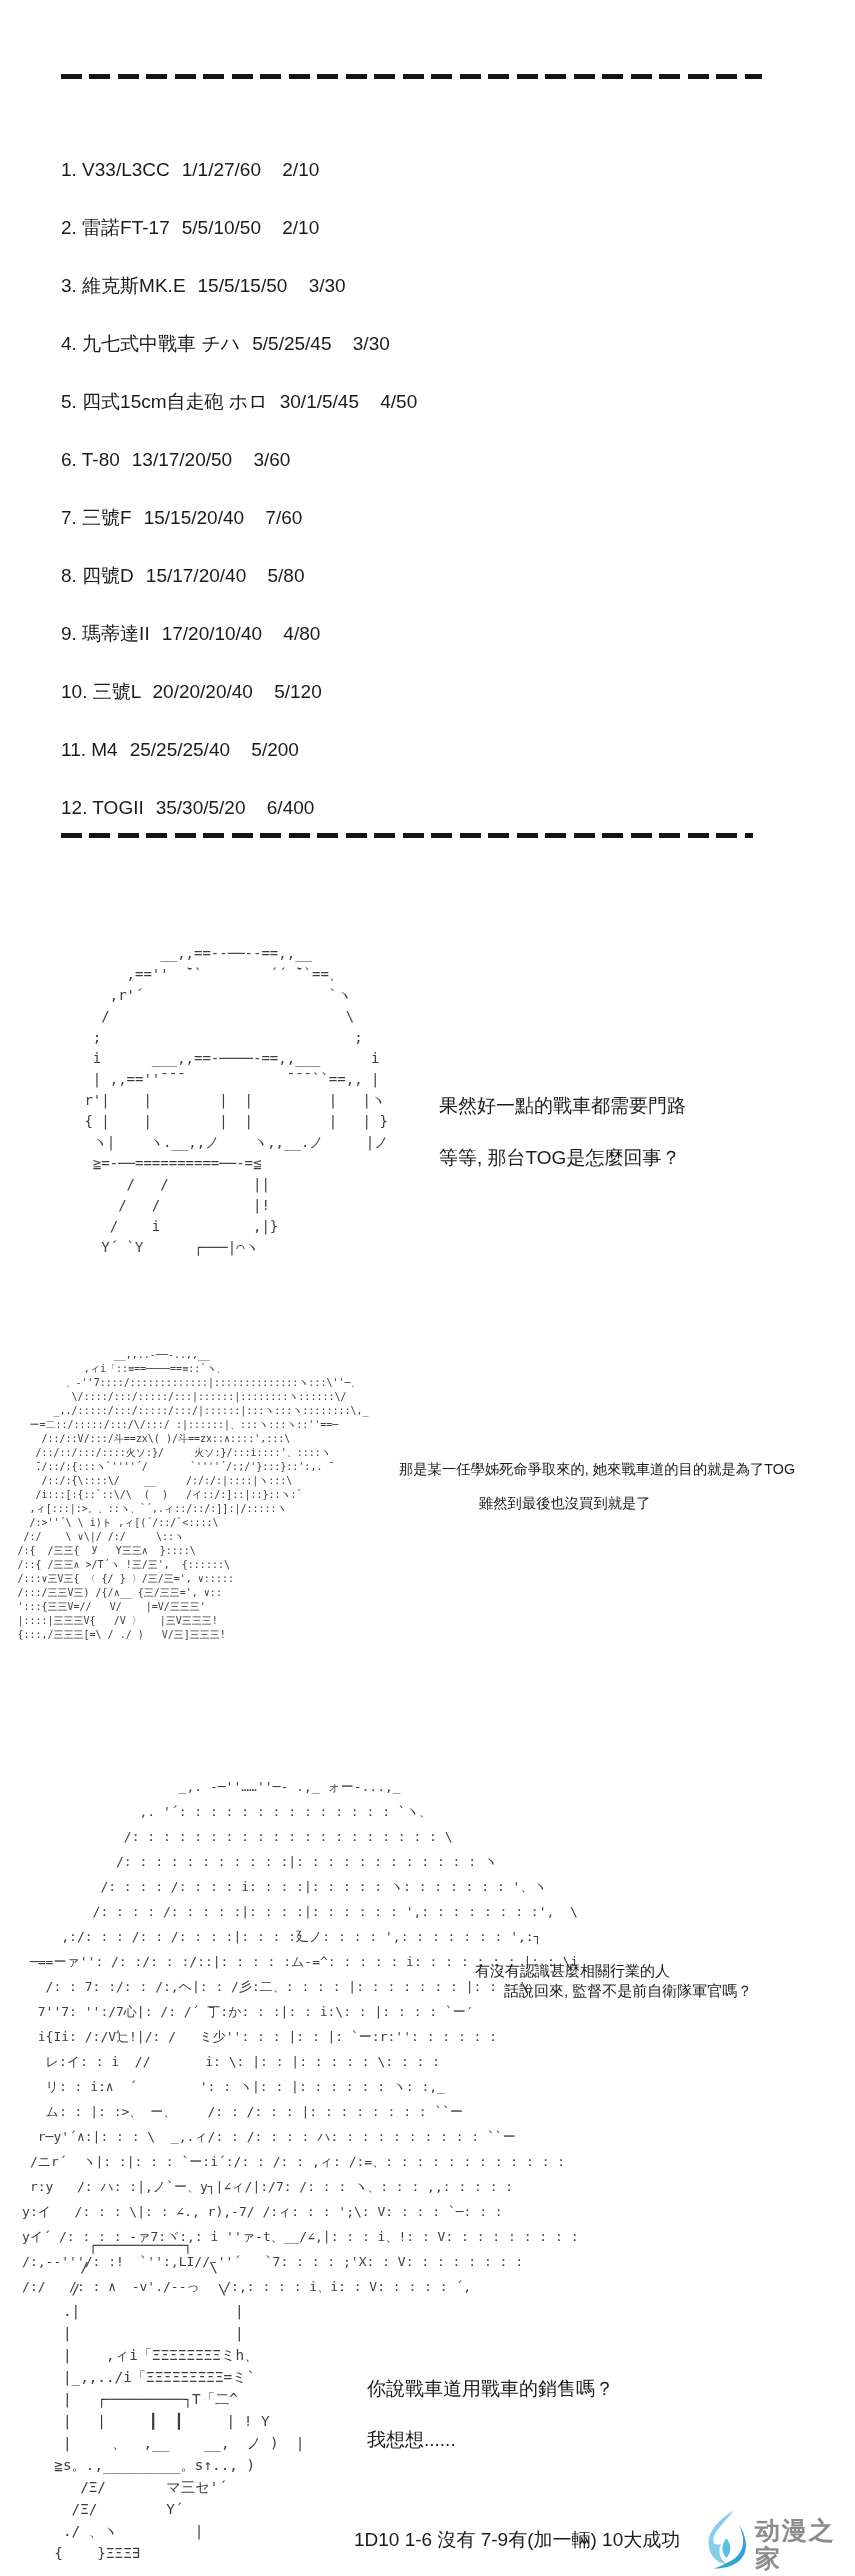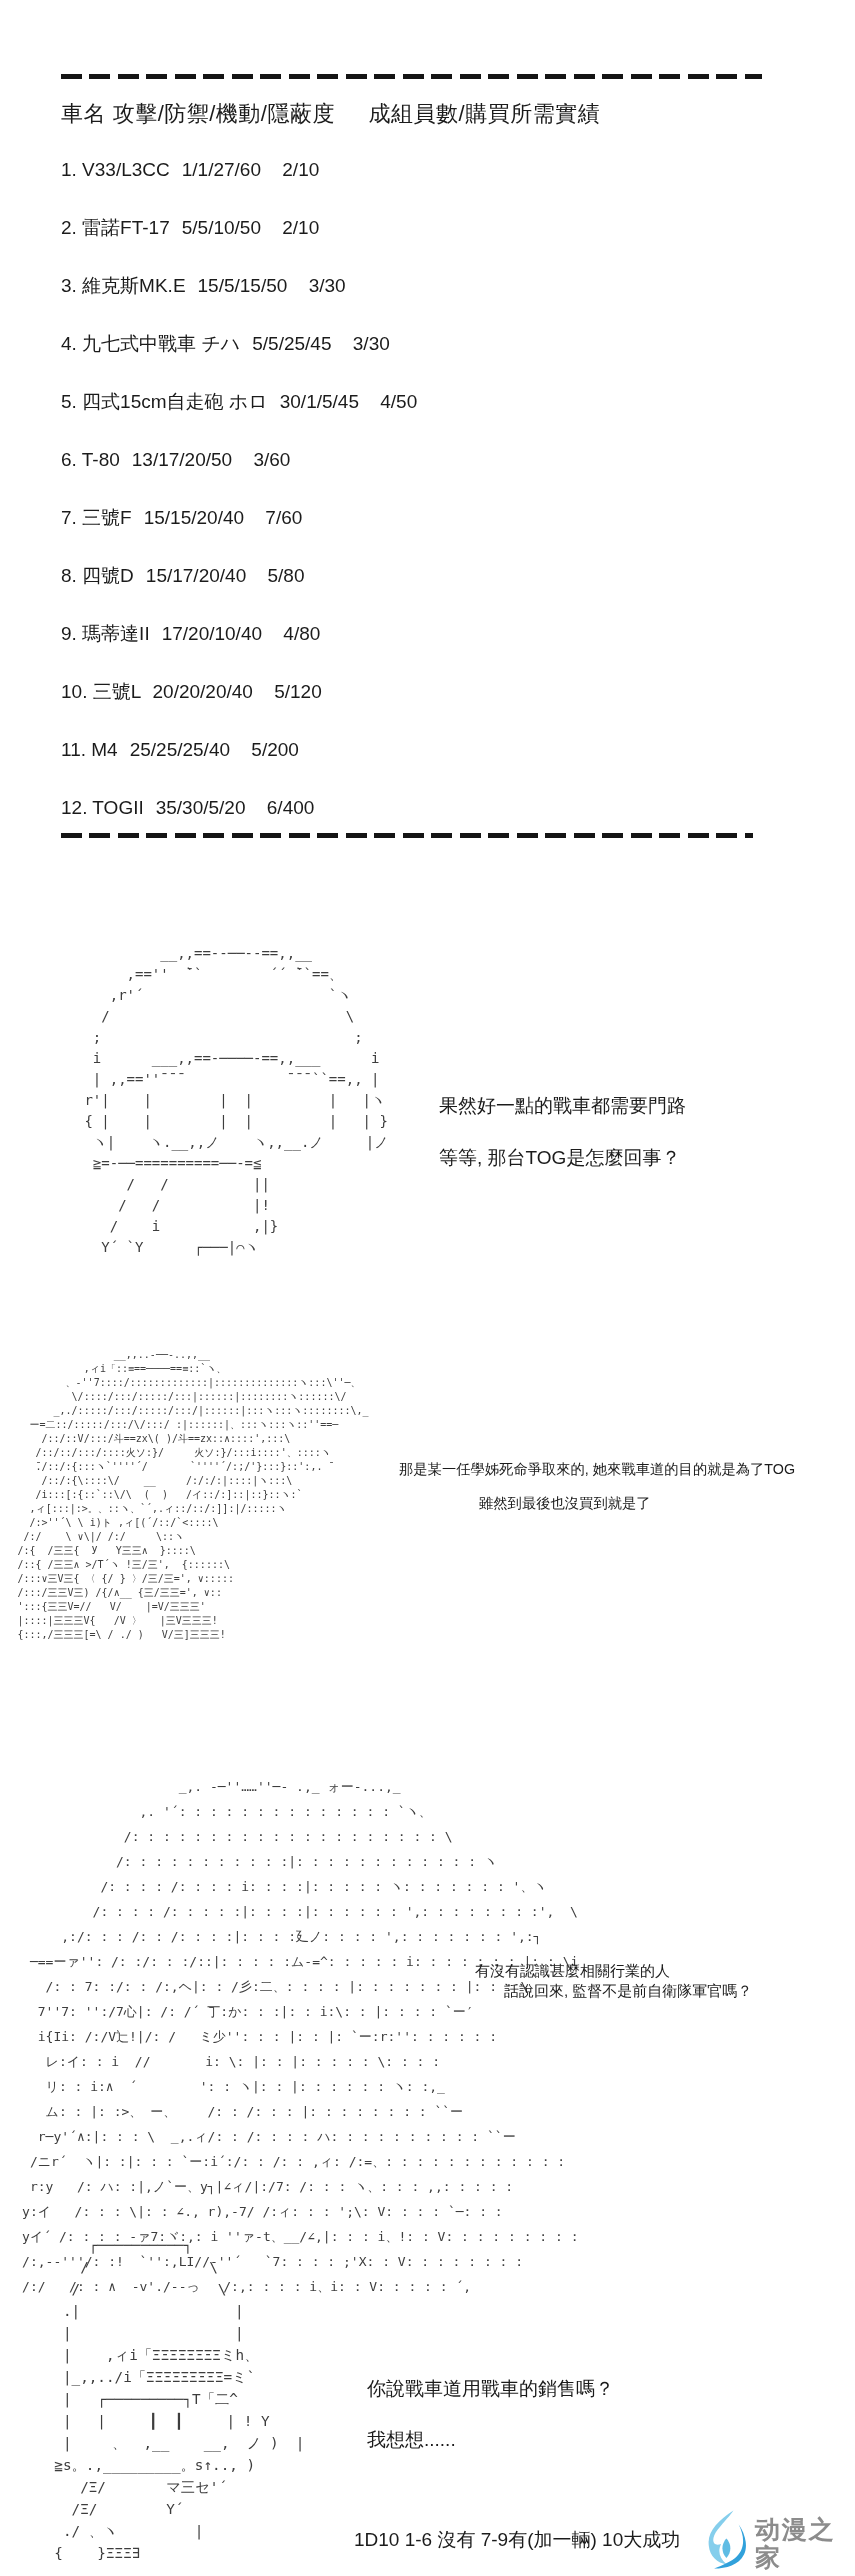--- a/index.html
+++ b/index.html
@@ -56,39 +56,34 @@
   #speech-4b{left:367px;top:2427px;}
   #dice-note{left:354px;top:2527px;font-size:19px;white-space:nowrap;text-align:right;}
   .watermark{
     left:700px;top:2506px;
     display:flex;align-items:flex-start;
     z-index:5;
   }
   .wm-text{margin-left:5.7px;}
   .wm-name{
     font-size:25px;font-weight:bold;color:#8c8c8c;
-    line-height:28.5px;letter-spacing:1.9px;margin-top:9.5px;font-family:Liberation Serif, serif;
+    line-height:28.5px;letter-spacing:1.9px;margin-top:9.5px;
   }
   .wm-url{
     font-size:12.4px;font-style:italic;color:#9a9a9a;
     letter-spacing:1px;margin-top:2.9px;
   }
 </style>
 </head>
 <body>
 
 <div class="page">
 
   <div class="abs divider" style="left:61px;top:74px;width:701px;"></div>
 
-  <div class="abs stats-header">
-    <span>車名</span>
-    <span>攻擊/防禦/機動/隱蔽度</span>
-    <span class="crew-gap">成組員數/購買所需實績</span>
-  </div>
 
   <div class="abs stats-rows">
     <div class="stats-row">
       <span>1. V33/L3CC</span>
       <span class="stats">1/1/27/60</span>
       <span class="crew">2/10</span>
     </div>
 
     <div class="stats-row">
       <span>2. 雷諾FT-17</span>

